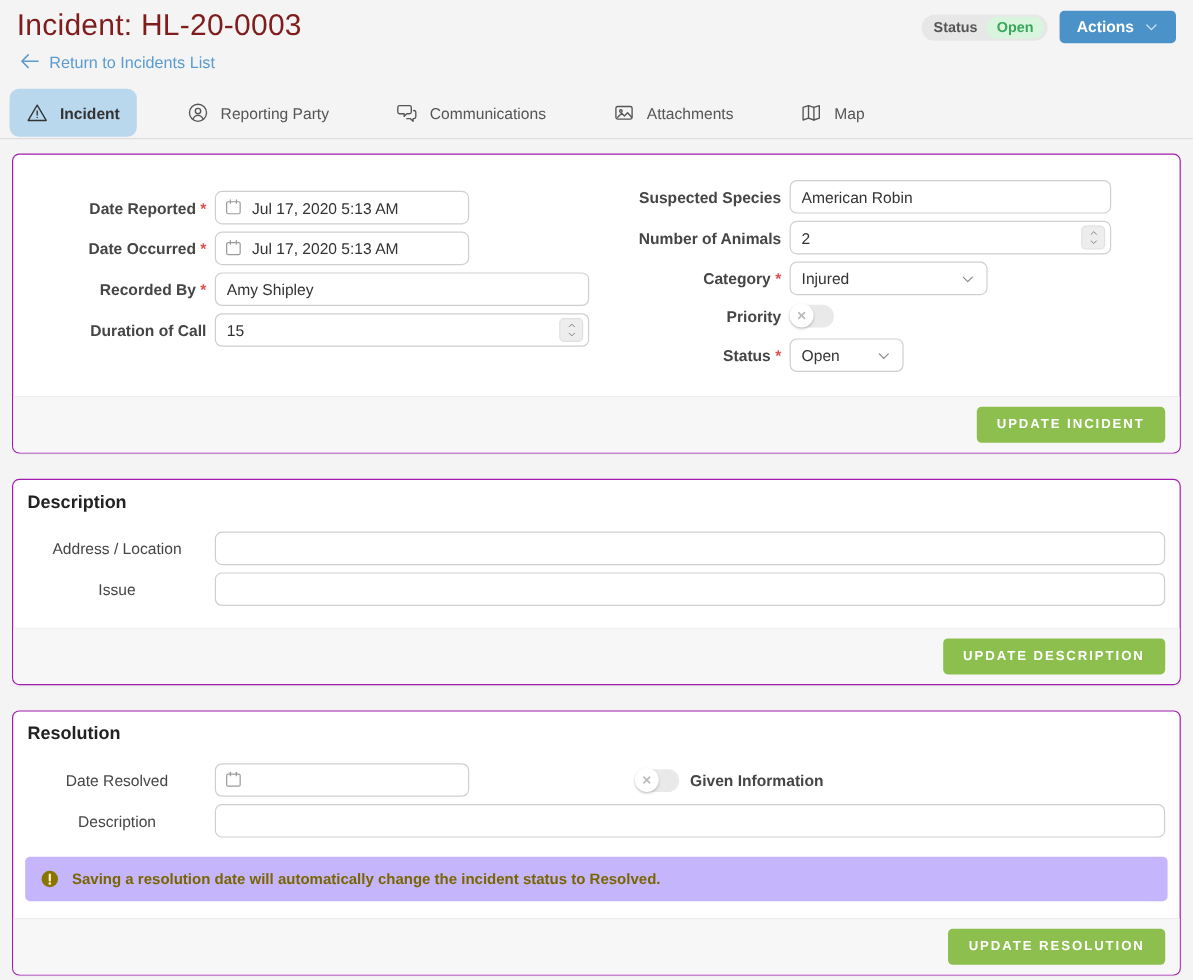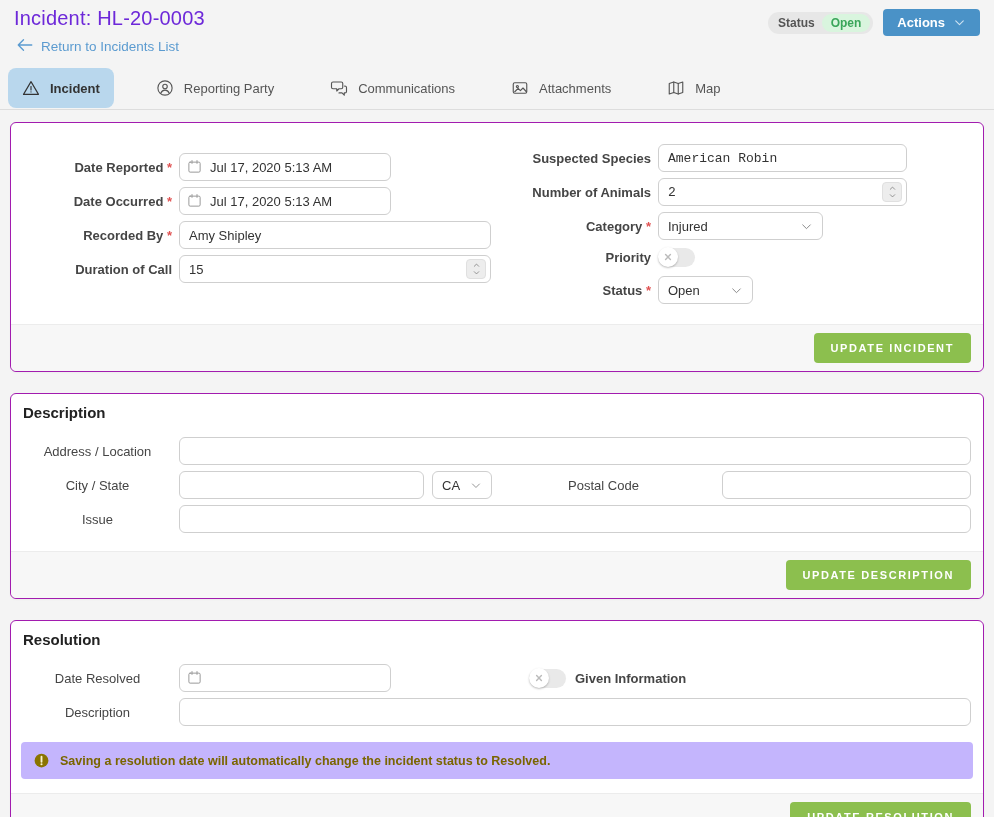--- a/index.html
+++ b/index.html
@@ -3,21 +3,21 @@
 <meta charset="utf-8">
 <style>
   * { margin:0; padding:0; box-sizing:border-box; }
   html,body { width:994px; height:817px; overflow:hidden; }
   body {
     font-family:"Liberation Sans","DejaVu Sans",sans-serif;
     background:#f4f4f4; color:#3a3a3a; font-size:13px;
   }
   
   .page-header { display:flex; justify-content:space-between; align-items:flex-start; padding:7px 14px 0 14px; }
-  .page-title { font-size:20px; font-weight:400; color:#6d28d9; letter-spacing:.2px; }
+  .page-title { font-size:25px; font-weight:400; color:#7f1d1d; letter-spacing:.2px; }
   .back-link { display:inline-flex; align-items:center; gap:7px; color:#5b9bd0; font-size:13.5px; margin:8px 0 0 2px; text-decoration:none; cursor:pointer; }
   .header-right { display:flex; align-items:center; gap:10px; margin-top:2px; }
   .status-pill { display:inline-flex; align-items:center; background:#e7e7e7; border-radius:12px; padding:2px 3px 2px 10px; height:22px; }
   .status-pill .st-label { font-size:12px; font-weight:700; color:#555; margin-right:7px; }
   .status-pill .st-value { background:#d9f5de; color:#3aa65a; font-size:12px; font-weight:700; border-radius:10px; padding:2px 9px; }
   .actions-btn { display:inline-flex; align-items:center; gap:8px; background:#4a92c7; color:#fff; font-weight:700; font-size:13px; border:none; border-radius:4px; padding:6px 14px; cursor:pointer; }
   
   .tabbar { display:flex; align-items:flex-end; gap:28px; margin-top:13px; padding:0 8px; border-bottom:1px solid #ddd; }
   .tab { display:flex; align-items:center; gap:10px; padding:11px 14px; border-radius:8px 8px 8px 8px; color:#555; font-size:13px; cursor:pointer; margin-bottom:1px; }
   .tab.active { background:#b9d7ed; color:#333; font-weight:700; }
@@ -35,21 +35,21 @@
   
   .grid-2 { display:grid; grid-template-columns:475px 1fr; padding:21px 12px 14px 12px; }
   .col-left { padding-top:9px; }
   .frow { display:flex; align-items:center; margin-bottom:6px; min-height:28px; }
   .flabel { width:156px; text-align:right; padding-right:7px; color:#454545; font-size:13px; flex:none; }
   .col-right .flabel { width:160px; }
   .bold-label .flabel { font-weight:700; }
   .req::after { content:" *"; color:#e05252; font-weight:700; }
   .ctrl { position:relative; display:flex; align-items:center; }
   input.txt { height:28px; border:1px solid #cfcfcf; border-radius:6px; padding:0 9px; font-size:13px; color:#333; font-family:inherit; outline:none; width:100%; background:#fff; }
-  .w180 { width:212px; } .w312 { width:312px; } .w311 { width:249px;font-family:Liberation Mono, monospace; } .w245 { width:245px; } .grow { flex:1 1 auto; }
+  .w180 { width:212px; } .w312 { width:312px; } .w311 { width:268px; } .w245 { width:245px; } .grow { flex:1 1 auto; }
   .date-wrap input.txt { padding-left:30px; }
   .cal-icon { position:absolute; left:8px; top:6px; width:15px; height:15px; pointer-events:none; }
   .cal-icon svg { width:15px; height:15px; stroke:#9a9a9a; fill:none; stroke-width:1.6; stroke-linecap:round; }
   .spin-wrap input.txt { padding-right:30px; }
   .spinner { position:absolute; right:5px; top:4px; width:20px; height:20px; background:#ededed; border:1px solid #e0e0e0; border-radius:4px; display:flex; flex-direction:column; align-items:center; justify-content:center; cursor:pointer; }
   .spinner svg { width:9px; height:8px; stroke:#777; fill:none; stroke-width:2; stroke-linecap:round; stroke-linejoin:round; }
   .select { height:28px; border:1px solid #cfcfcf; border-radius:6px; background:#fff; display:inline-flex; align-items:center; justify-content:space-between; padding:0 9px; font-size:13px; color:#333; cursor:pointer; }
   .select svg { width:13px; height:13px; stroke:#888; fill:none; stroke-width:1.8; stroke-linecap:round; stroke-linejoin:round; margin-left:10px; }
   .w165 { width:165px; } .w95 { width:95px; } .w60 { width:60px; }
   .toggle { width:37px; height:19px; background:#e9e9e9; border-radius:10px; position:relative; cursor:pointer; flex:none; }
@@ -256,36 +256,20 @@
 <div class="card card-2">
   <div class="card-heading">Description</div>
   <div class="card-body reslabels" style="padding-top:14px;">
     <div class="frow">
       <div class="flabel">Address / Location</div>
       <div class="ctrl grow">
         <input class="txt" value="" style="">
       </div>
     </div>
     <div class="frow">
-      <div class="flabel">City / State</div>
-      <div class="ctrl w245">
-        <input class="txt" value="" style="">
-      </div>
-      <div class="select w60 gap8">
-        <span>CA</span>
-        <svg viewBox="0 0 24 24">
-            <path d="M5 9 l7 7 7-7"></path>
-          </svg>
-      </div>
-      <div class="flabel grow" style="width:auto;">Postal Code</div>
-      <div class="ctrl w311">
-        <input class="txt" value="" style="">
-      </div>
-    </div>
-    <div class="frow">
       <div class="flabel">Issue</div>
       <div class="ctrl grow">
         <input class="txt" value="" style="">
       </div>
     </div>
   </div>
   <div class="card-footer">
     <button class="green-btn">UPDATE DESCRIPTION</button>
   </div>
 </div>

